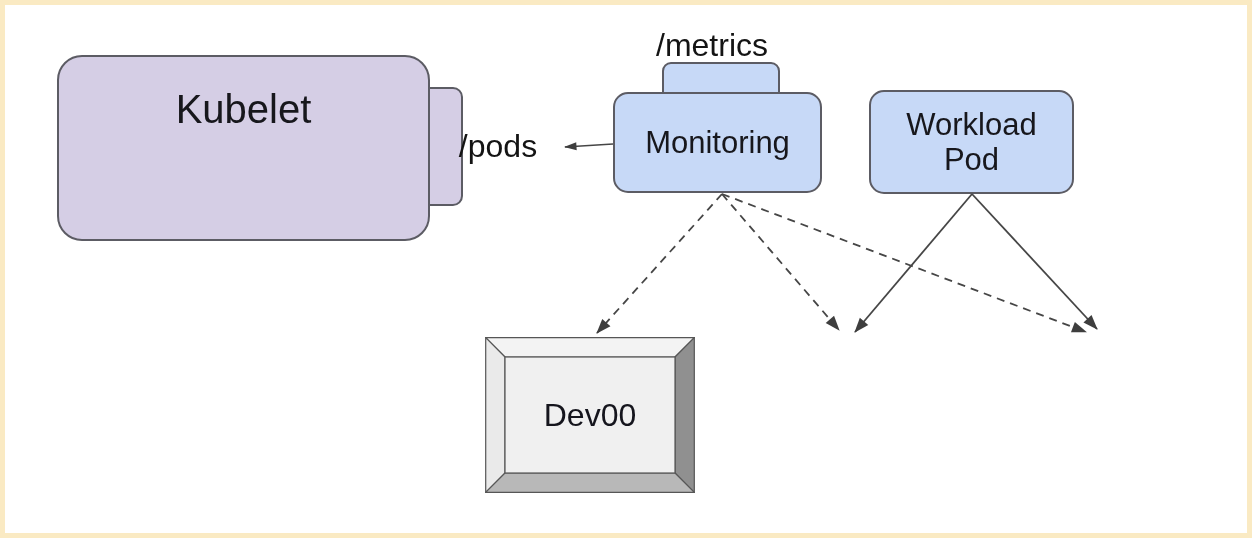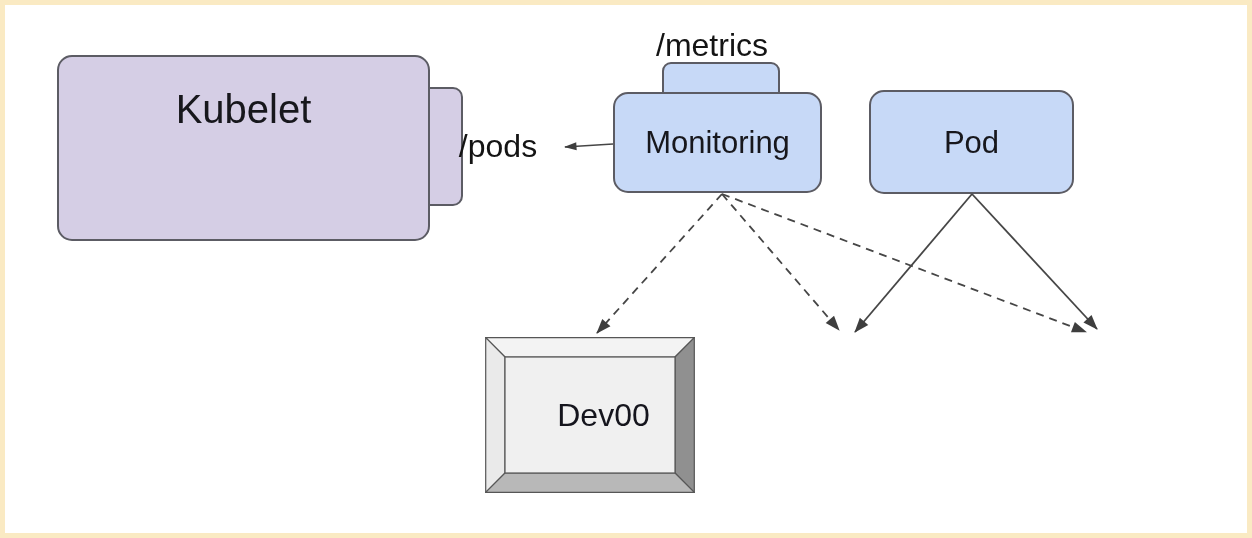--- a/index.html
+++ b/index.html
@@ -29,21 +29,21 @@
     position: absolute;
     box-sizing: border-box;
     border: 2px solid #5c5c64;
   }
   .kubelet-tab {
     left: 393px; top: 82px; width: 65px; height: 119px;
     background: #d5cee5; border-radius: 10px;
   }
   .kubelet {
     left: 52px; top: 50px; width: 373px; height: 186px;
-    background: #d5cee5; border-radius: 15px;
+    background: #d5cee5; border-radius: 25px;
     justify-content: flex-start; padding-top: 28px;
     font-size: 40px; line-height: 48px;
   }
   .metrics-tab {
     left: 657px; top: 57px; width: 118px; height: 42px;
     background: #c7d9f7; border-radius: 9px;
   }
   .monitoring {
     left: 608px; top: 87px; width: 209px; height: 101px;
     background: #c7d9f7; border-radius: 15px;
@@ -55,21 +55,21 @@
     font-size: 31px; line-height: 35px;
   }
   .endpoint-label {
     position: absolute;
     display: flex; align-items: center; justify-content: center;
     font-size: 32px; color: #141414; white-space: nowrap;
   }
   .pods-label { left: 451px; top: 126px; width: 84px; height: 30px; }
   .metrics-label { left: 645px; top: 26px; width: 124px; height: 28px; }
   
-  .dev { position: absolute; width: 210px; height: 156px; padding-left: 27px; }
+  .dev { position: absolute; width: 210px; height: 156px; }
   .dev svg.bevel { position: absolute; left: 0; top: 0; }
   .dev .dev-label {
     position: absolute; left: 0; top: 0; right: 0; bottom: 0;
     display: flex; align-items: center; justify-content: center;
     font-size: 32px; color: #15151d;
   }
   #dev00 { left: 480px; top: 332px; }
   #dev01 { left: 740px; top: 332px; }
   #dev02 { left: 996px; top: 331px; }
   
@@ -99,20 +99,21 @@
   <div class="endpoint-label metrics-label">
     <span>/metrics</span>
   </div>
   <div class="tab metrics-tab"></div>
 
   <div class="node monitoring">
     <span>Monitoring</span>
   </div>
 
   <div class="node workload">
+    <span>Workload</span>
     <span>Pod</span>
   </div>
 
   <div class="dev" id="dev00">
     <svg class="bevel" width="210" height="156" viewBox="0 0 210 156">
       <polygon points="0.7,0.7 209.3,0.7 190,20 20,20" fill="#f3f3f3" stroke="#565656" stroke-width="1.2"></polygon>
       <polygon points="0.7,0.7 20,20 20,136 0.7,155.3" fill="#eaeaea" stroke="#565656" stroke-width="1.2"></polygon>
       <polygon points="209.3,0.7 209.3,155.3 190,136 190,20" fill="#909090" stroke="#565656" stroke-width="1.2"></polygon>
       <polygon points="0.7,155.3 20,136 190,136 209.3,155.3" fill="#b8b8b8" stroke="#565656" stroke-width="1.2"></polygon>
       <rect x="20" y="20" width="170" height="116" fill="#f0f0f0" stroke="#565656" stroke-width="1.2"></rect>

